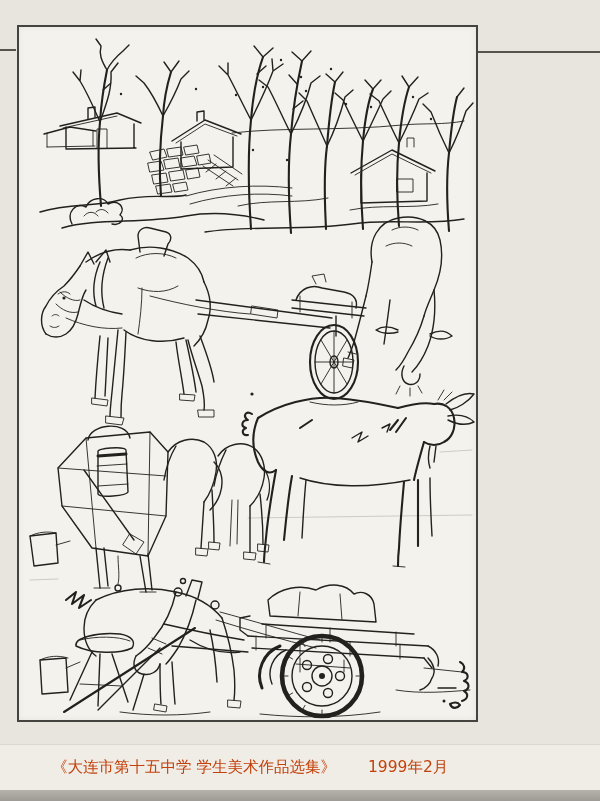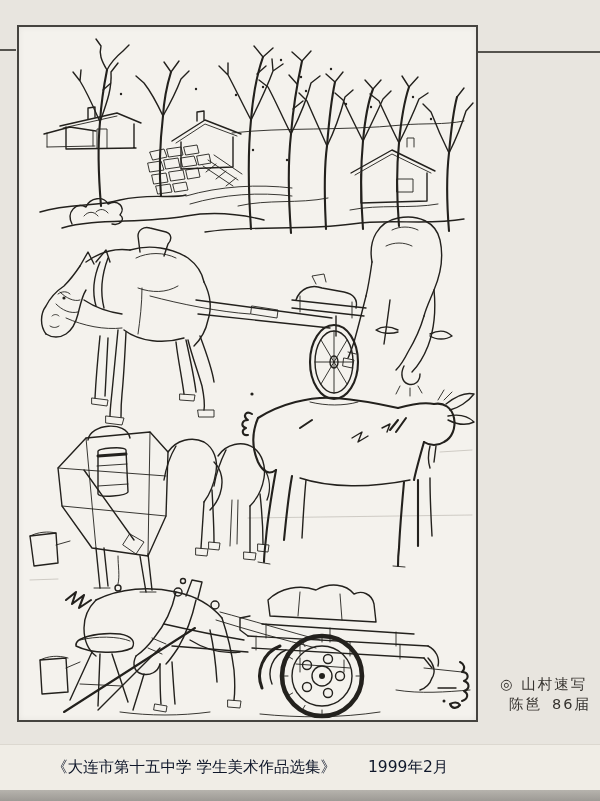--- a/index.html
+++ b/index.html
@@ -15,21 +15,21 @@
         stroke-linecap:round;stroke-linejoin:round;}
   .ink .w2{stroke-width:2.1;} .ink .w3{stroke-width:3;} .ink .thin{stroke-width:0.9;}
   .ink .tire{stroke-width:4.6;} .ink .dot{fill:#23211d;stroke:none;}
   .ink .faint{stroke:#c9c6c0;stroke-width:0.9;}
   .side-caption{position:absolute;left:500px;top:674px;color:#36332f;font-size:14.5px;
                 letter-spacing:2px;line-height:20px;white-space:nowrap;}
   .side-caption .line2{padding-left:9px;}
   .side-caption .gap{display:inline-block;width:10px;}
   .footer-band{position:absolute;left:0;top:744px;width:600px;height:46px;background:#f0ede6;
                border-top:1px solid #dcd8d0;}
-  .footer-caption{position:absolute;left:52px;top:757px;width:530px;color:#0f172a;font-size:15.5px;
+  .footer-caption{position:absolute;left:52px;top:757px;width:530px;color:#c2410c;font-size:15.5px;
                   white-space:nowrap;display:flex;align-items:baseline;}
   .footer-caption .g1{display:inline-block;width:17px;}
   .footer-caption .g2{display:inline-block;width:15px;}
   .bottom-shadow{position:absolute;left:0;top:790px;width:600px;height:11px;
                  background:linear-gradient(#b6b3ad,#9d9a95);}
 </style>
 </head>
 <body>
 
 <div class="page">
@@ -282,24 +282,20 @@
     </g>
 
     <g>
       <path class="w2" d="M460,662 c4,2 6,6 2,10 c6,0 8,6 2,9 c6,2 6,8 0,10 c5,3 4,8 -2,10"></path>
       <path d="M438,688 L456,688"></path>
       <path class="w2" d="M450,704 c4,-2 8,-2 10,1 c-3,4 -8,4 -10,-1"></path>
       <circle class="dot" cx="444" cy="701" r="1.5"></circle>
     </g>
   </svg>
 
-  <div class="side-caption">
-    <div class="line1"><span>◎</span> <span>山村速写</span></div>
-    <div class="line2"><span>陈邕</span><span class="gap"></span><span>86届</span></div>
-  </div>
 
   <div class="footer-band"></div>
   <div class="footer-caption">
     <span>《大连市第十五中学 学生美术作品选集》</span>
       <span class="g1"></span>
       <span class="g2"></span>
       <span>1999年2月</span>
   </div>
 
   <div class="bottom-shadow"></div>

